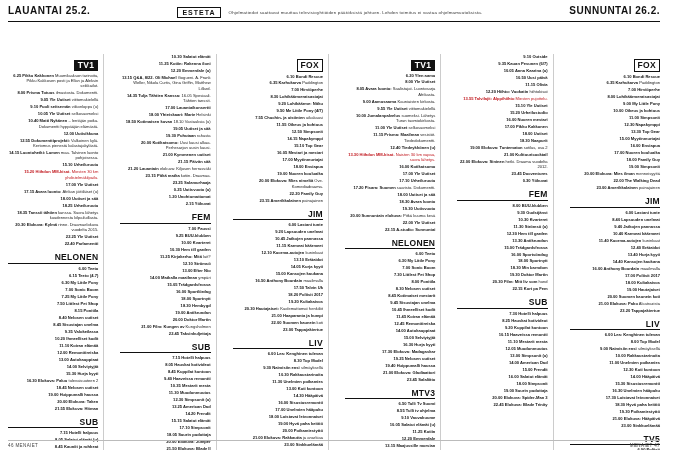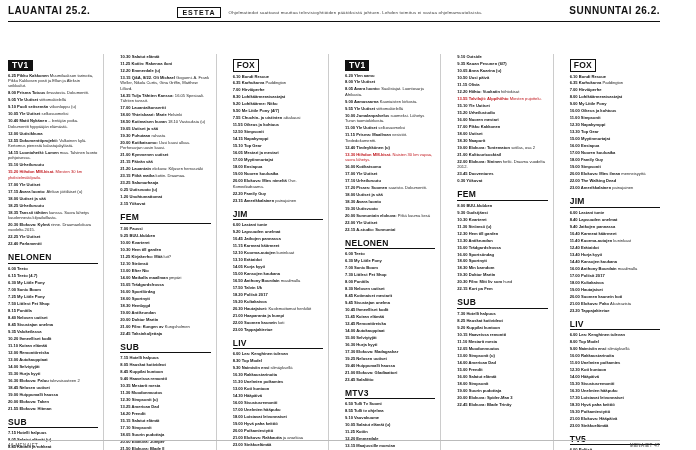--- a/index.html
+++ b/index.html
@@ -1,17 +1,17 @@
 <!DOCTYPE html>
 <html><head>
 <meta charset="utf-8">
 <style>
   html,body{margin:0;padding:0;background:#ffffff;}
   body{width:696px;height:450px;overflow:hidden;font-family:"Liberation Sans",sans-serif;color:#111;}
-  .page{position:relative;width:668px;height:450px;box-sizing:border-box;padding:6px 8px 12px 8px;}
+  .page{position:relative;width:668px;height:450px;box-sizing:border-box;padding:6px 8px 12px 8px;text-align:right;}
 
   
   .masthead{display:flex;align-items:flex-start;justify-content:space-between;border-bottom:1px solid #111;padding-bottom:3px;margin-bottom:4px;}
   .mh-left{font-size:10px;font-weight:bold;letter-spacing:.5px;line-height:1;}
   .mh-center{flex:1;display:flex;align-items:center;justify-content:center;gap:8px;margin-top:1px;}
   .mh-logo{font-size:7px;font-weight:bold;letter-spacing:1px;border:1px solid #111;padding:1px 4px;}
   .mh-note{font-size:4.4px;color:#333;letter-spacing:.2px;}
   .mh-right{font-size:10px;font-weight:bold;letter-spacing:.5px;line-height:1;}
 
   

